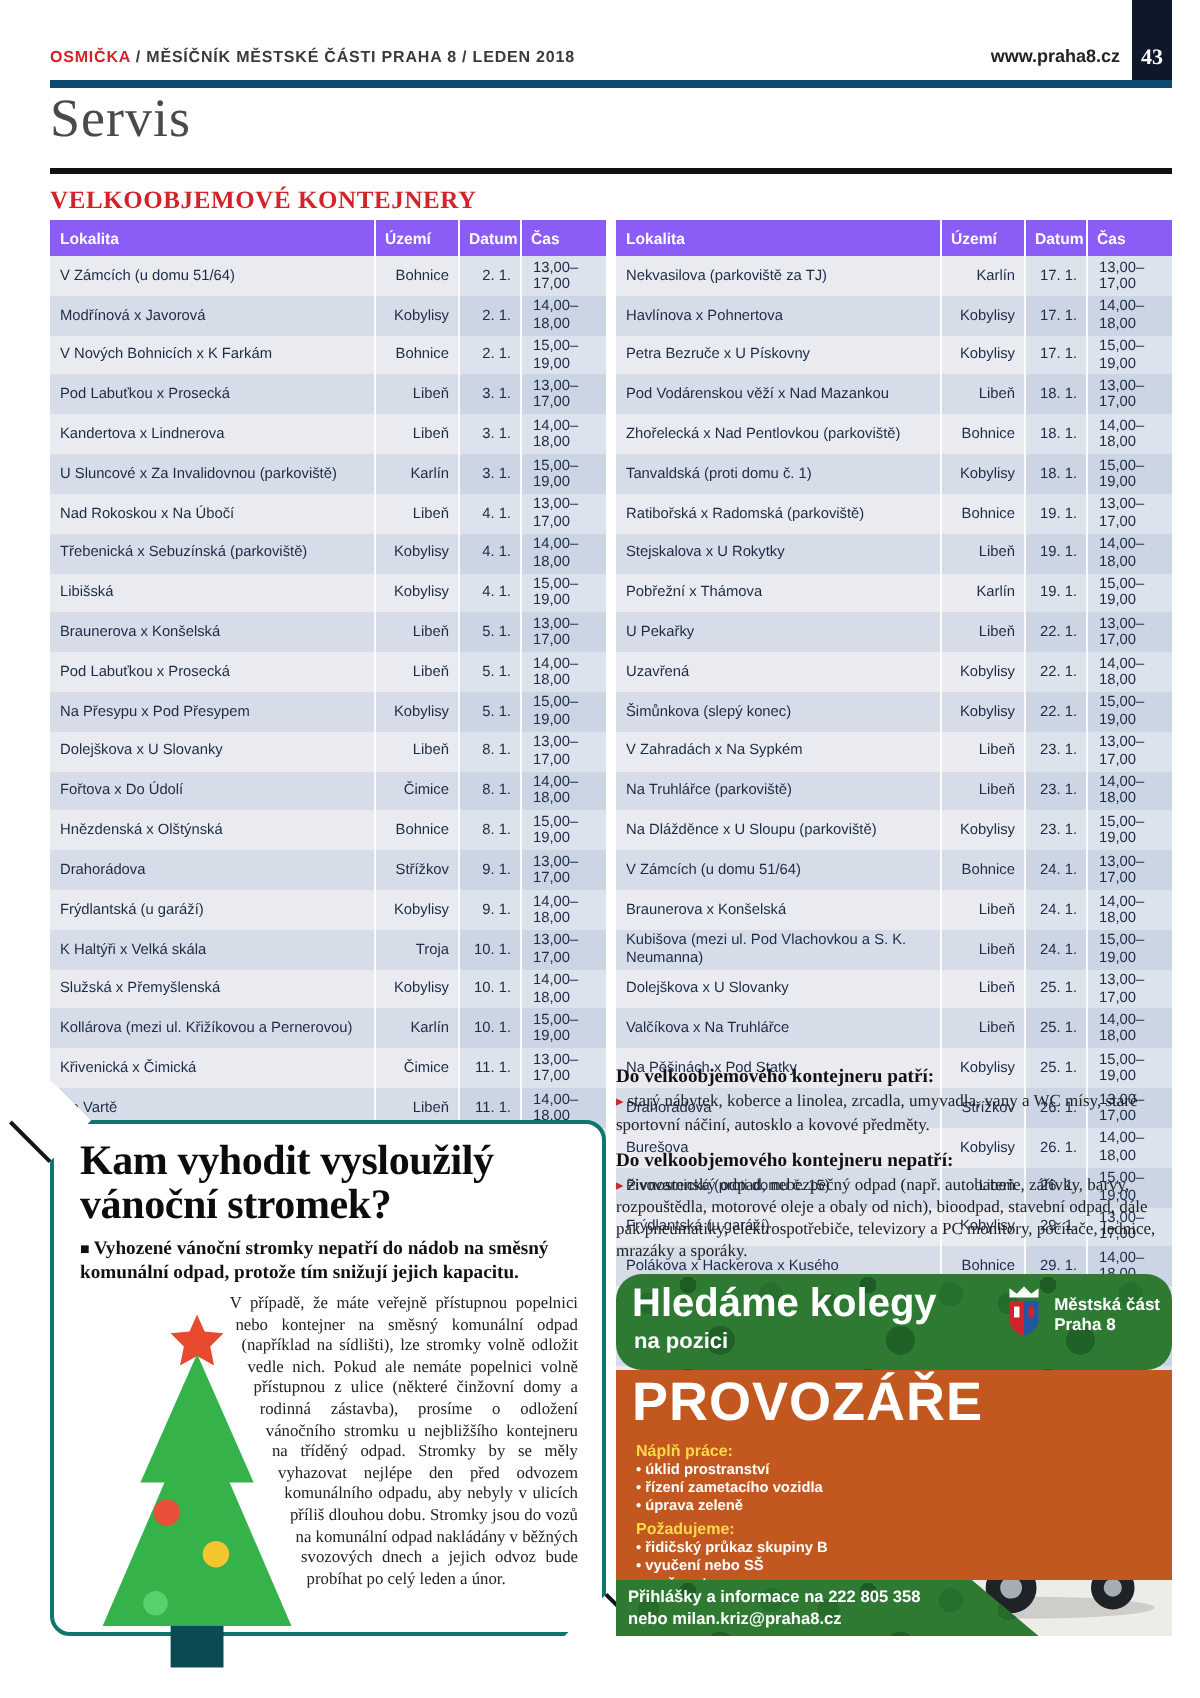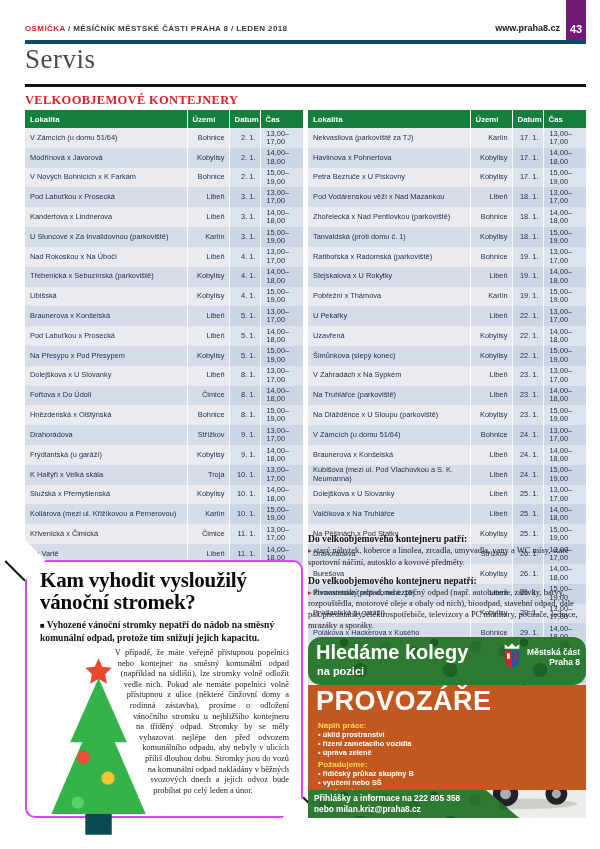--- a/index.html
+++ b/index.html
@@ -6,50 +6,50 @@
   .page{position:relative;width:600px;height:849px;background:#fff;overflow:hidden;
         font-family:"Liberation Sans",sans-serif;color:#222;}
   
   .topbar{position:absolute;left:25px;top:0;width:561px;height:40px;
           border-bottom:4px solid #0c4a6e;}
   .masthead{position:absolute;left:0;bottom:7px;font-size:8px;font-weight:bold;
             letter-spacing:.4px;color:#3a3a3a;}
   .brand{color:#d2232a;}
   .topbar-right{position:absolute;right:0;bottom:0;height:40px;}
   .website{position:absolute;right:26px;bottom:7px;font-size:9px;font-weight:bold;color:#222;}
-  .pagenum{position:absolute;right:0;top:0;width:20px;height:40px;background:#701a75;
+  .pagenum{position:absolute;right:0;top:0;width:20px;height:40px;background:#0f172a;
            color:#fff;font-size:11px;font-weight:bold;display:flex;align-items:flex-end;
-           justify-content:center;padding-bottom:5px;box-sizing:border-box;}
+           justify-content:center;padding-bottom:5px;box-sizing:border-box;font-family:Liberation Serif, serif;}
   .section-title{position:absolute;left:25px;top:44px;margin:0;font-family:"Liberation Serif",serif;
           font-size:27px;font-weight:normal;color:#4a4a4a;letter-spacing:.5px;}
   .rule-thick{position:absolute;left:25px;top:84px;width:561px;height:3px;background:#111;}
   .feature-heading{position:absolute;left:25px;top:93px;margin:0;font-family:"Liberation Serif",serif;
           font-size:12.5px;font-weight:bold;color:#d2232a;letter-spacing:.3px;}
   
   .tables{position:absolute;left:25px;top:110px;width:561px;display:flex;gap:5px;
           align-items:flex-start;}
   table.ktable{width:278px;border-collapse:collapse;table-layout:fixed;
                font-size:7.4px;color:#1c2b46;}
   col.w0{width:162px;}col.w1{width:42px;}col.w2{width:31px;}col.w3{width:43px;}
-  .ktable th{background:#15803d;color:#fff;font-size:7.8px;font-weight:bold;
+  .ktable th{background:#8b5cf6;color:#fff;font-size:7.8px;font-weight:bold;
              text-align:left;padding:5px 4px 4px 5px;border-left:1px solid #fff;}
   .ktable th:first-child{border-left:none;}
   .ktable td{padding:1.5px 3px;line-height:8.4px;vertical-align:middle;
              border-left:1px solid rgba(255,255,255,.85);}
   .ktable td:first-child{border-left:none;padding-left:5px;}
   .ktable tbody tr:nth-child(odd) td{background:#e9ebf0;}
   .ktable tbody tr:nth-child(even) td{background:#d7dde8;}
   .ktable td.c1{text-align:right;padding-right:4px;}
   .ktable td.c2{text-align:right;padding-right:4px;}
   .ktable td.c3{padding-left:6px;}
   .ktable tbody tr:nth-child(odd) td.c2,.ktable tbody tr:nth-child(odd) td.c3{background:#dde3ec;}
   .ktable tbody tr:nth-child(even) td.c2,.ktable tbody tr:nth-child(even) td.c3{background:#ccd5e3;}
   
   .artbox{position:absolute;left:25px;top:560px;width:278px;height:258px;box-sizing:border-box;
-          background:#fff;border:2px solid #d946ef;border-radius:0 10px 0 10px;
+          background:#fff;border:2px solid #0f766e;border-radius:0 10px 0 10px;
           padding:8px 12px 6px 13px;font-family:"Liberation Serif",serif;}
   .notch{position:absolute;width:28px;height:28px;background:#fff;transform:rotate(45deg);}
   .notch-tl{left:-16px;top:-16px;border-bottom:2px solid #151515;}
   .notch-br{right:-16px;bottom:-16px;border-top:2px solid #151515;}
   .art-headline{margin:0;font-size:21px;line-height:21.5px;font-weight:bold;color:#0c0c0c;
                 letter-spacing:-.2px;}
   .art-lead{margin:6px 0 4px 0;font-size:9.6px;line-height:12px;font-weight:bold;color:#111;}
   .art-lead::before{content:"■ ";font-size:8px;}
   .art-body{font-size:8.4px;line-height:10.6px;text-align:justify;color:#222;}
   .tree{float:left;width:118px;height:192px;margin:2px 6px 0 0;
@@ -65,21 +65,21 @@
   .leafy{background-color:#2f7a33;
      background-image:radial-gradient(circle 9px at 18% 32%,#256b2a 60%,transparent 61%),
        radial-gradient(circle 12px at 58% 72%,#1f6126 60%,transparent 61%),
        radial-gradient(circle 10px at 86% 22%,#27702c 60%,transparent 61%),
        radial-gradient(circle 7px at 40% 12%,#1d5c24 60%,transparent 61%);
      background-size:90px 46px;}
   .ad-top{position:absolute;left:0;top:0;width:100%;height:48px;border-radius:13px;}
   .ad-headline{position:absolute;left:8px;top:4px;font-size:20px;font-weight:bold;color:#fff;}
   .ad-subline{position:absolute;left:9px;top:28px;font-size:11px;font-weight:bold;color:#fff;}
   .ad-org{position:absolute;right:6px;top:6px;display:flex;gap:5px;align-items:flex-start;}
-  .org-text{text-align:right;color:#fff;font-size:8.5px;font-weight:bold;line-height:10px;padding-top:4px;}
+  .org-text{color:#fff;font-size:8.5px;font-weight:bold;line-height:10px;padding-top:4px;}
   .crest{width:20px;height:26px;}
   .ad-main{position:absolute;left:0;top:48px;width:100%;height:105px;background:#c2571f;}
   .ad-photo{position:absolute;right:0;top:48px;width:152px;height:133px;background:#edece7;
             clip-path:polygon(45% 0,100% 0,100% 100%,0 100%,0 50%);}
   .sweeper{position:absolute;right:1px;bottom:6px;width:148px;height:118px;}
   .ad-position{position:absolute;left:8px;top:1px;font-size:27px;font-weight:bold;color:#fff;
                letter-spacing:.5px;}
   .ad-text{position:absolute;left:10px;top:33px;width:120px;}
   .ad-label{font-size:8px;font-weight:bold;color:#ffd84d;margin:3px 0 1px 0;}
   .ad-text ul{margin:0;padding:0;list-style:none;}

